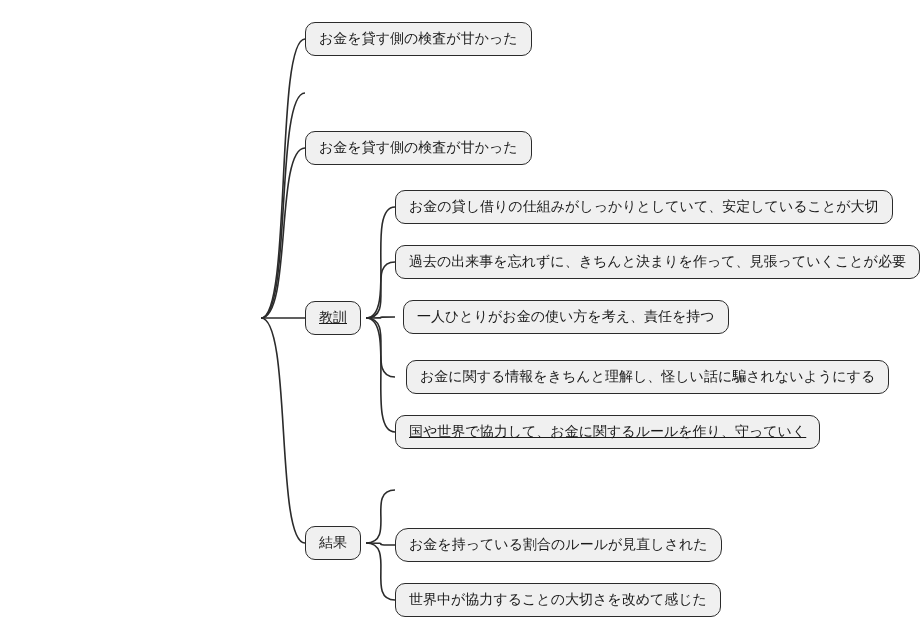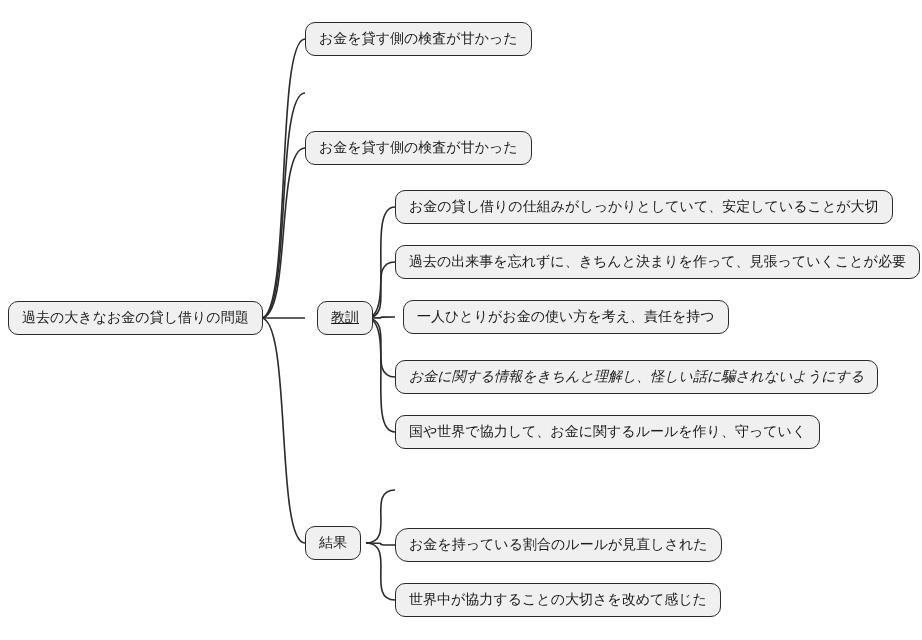--- a/index.html
+++ b/index.html
@@ -30,26 +30,26 @@
     border-radius:10px;
     font-size:14px;
     color:var(--text);
     white-space:nowrap;
   }
   
   .n-root   {left:8px;  top:301px;}
   .n-cause1 {left:305px; top:22px;}
   .n-cause2 {left:305px; top:76px;}
   .n-cause3 {left:305px; top:131px;}
-  .n-lessons{left:317px; top:301px;text-decoration:underline;}
+  .n-lessons{left:305px; top:301px;text-decoration:underline;}
   .n-les1   {left:395px; top:190px;}
   .n-les2   {left:395px; top:245px;}
   .n-les3   {left:403px; top:300px;}
-  .n-les4   {left:395px; top:360px;font-style:italic;}
-  .n-les5   {left:395px; top:415px;}
+  .n-les4   {left:406px; top:360px;}
+  .n-les5   {left:395px; top:415px;text-decoration:underline;}
   .n-results{left:305px; top:526px;}
   .n-res1   {left:395px; top:473px;}
   .n-res2   {left:395px; top:528px;border-radius:13px;}
   .n-res3   {left:395px; top:583px;}
 </style>
 </head>
 <body>
 
 <div class="canvas">
 
@@ -62,21 +62,20 @@
     <path d="M 366 318 C 397 318, 365 207, 395 207"></path>
     <path d="M 366 318 C 397 318, 365 262, 395 262"></path>
     <path d="M 366 318 C 397 318, 365 317, 395 317"></path>
     <path d="M 366 318 C 397 318, 365 377, 395 377"></path>
     <path d="M 366 318 C 397 318, 365 432, 395 432"></path>
     <path d="M 366 543 C 397 543, 365 490, 395 490"></path>
     <path d="M 366 543 C 397 543, 365 545, 395 545"></path>
     <path d="M 366 543 C 397 543, 365 600, 395 600"></path>
   </svg>
 
-  <div class="node n-root">過去の大きなお金の貸し借りの問題</div>
 
   <div class="node n-cause1">お金を貸す側の検査が甘かった</div>
   <div class="node n-cause3">お金を貸す側の検査が甘かった</div>
 
   <div class="node n-lessons">教訓</div>
   <div class="node n-les1">お金の貸し借りの仕組みがしっかりとしていて、安定していることが大切</div>
   <div class="node n-les2">過去の出来事を忘れずに、きちんと決まりを作って、見張っていくことが必要</div>
   <div class="node n-les3">一人ひとりがお金の使い方を考え、責任を持つ</div>
   <div class="node n-les4">お金に関する情報をきちんと理解し、怪しい話に騙されないようにする</div>
   <div class="node n-les5">国や世界で協力して、お金に関するルールを作り、守っていく</div>

